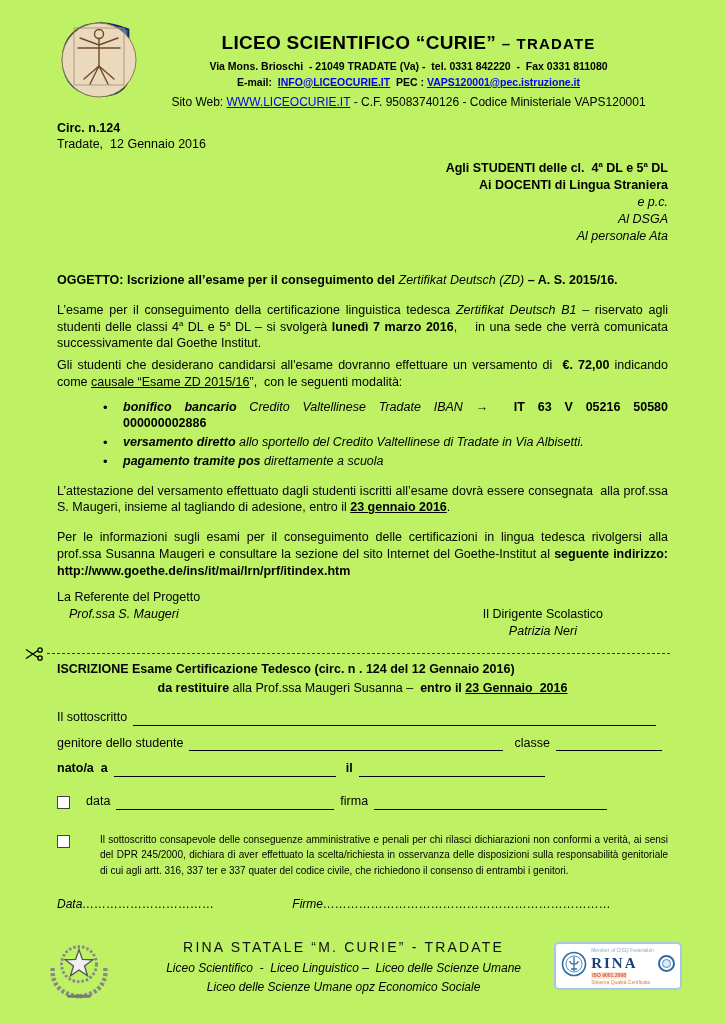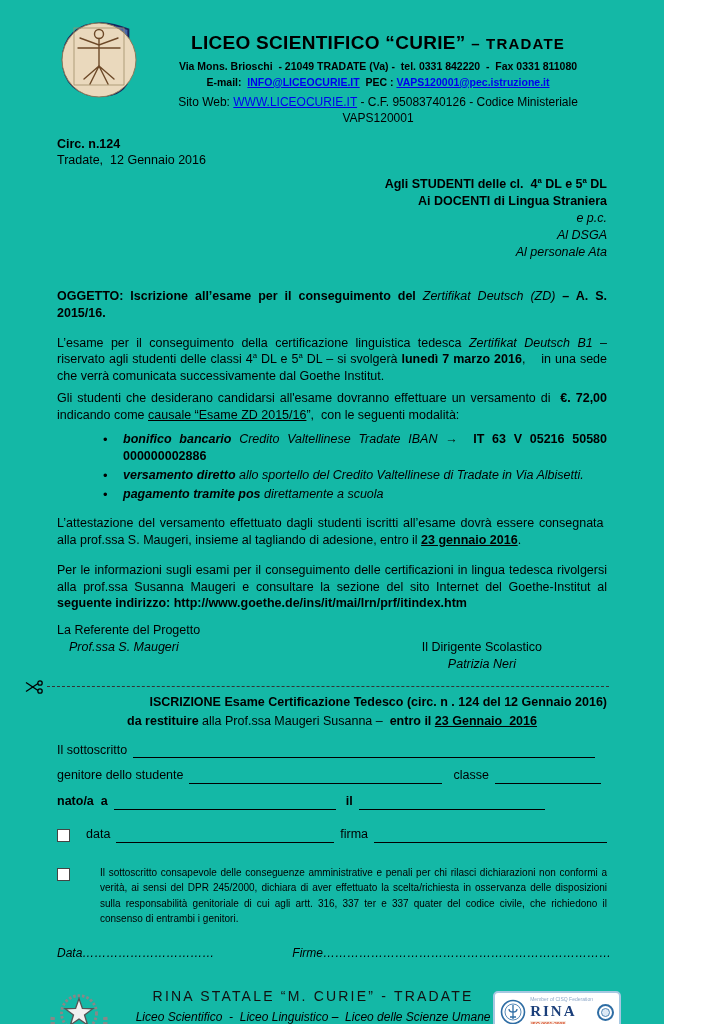--- a/index.html
+++ b/index.html
@@ -1,18 +1,18 @@
 <!DOCTYPE html>
 <html><head>
 <meta charset="utf-8">
 <style>
   html,body{margin:0;padding:0;background:#fff;}
   .page{
-    width:664px;height:1024px;box-sizing:border-box;overflow:hidden;
-    background:#14b8a6;color:#000;position:relative;
+    width:725px;height:1024px;box-sizing:border-box;overflow:hidden;
+    background:#bef264;color:#000;position:relative;
     font-family:"Liberation Sans",sans-serif;font-size:12.5px;line-height:1.34;
     padding:14px 57px 0 57px;
   }
   
   .s-b{font-weight:700}
   .s-i{font-style:italic}
   .s-u{text-decoration:underline}
   .s-sup{font-size:0.62em;vertical-align:super;line-height:0}
 
   
@@ -42,21 +42,21 @@
   .sig-row{display:flex;margin-top:10px;}
   .sig-left{line-height:1.36;}
   .sig-left .name{font-style:italic;padding-left:12px;}
   .sig-right{margin-left:auto;margin-right:65px;text-align:center;margin-top:17px;line-height:1.36;}
   .sig-right .name{font-style:italic;}
 
   .cutline{position:relative;height:15px;margin-top:5px;}
   .cutline .dashes{position:absolute;left:-10px;right:-2px;top:8px;border-top:1.6px dashed #333;}
   .cutline .scissors{position:absolute;left:-32px;top:2px;}
 
-  .cut-title{text-align:right;font-weight:700;margin-top:1px;}
+  .cut-title{text-align:left;font-weight:700;margin-top:1px;}
   .cut-sub{text-align:center;margin-top:2px;}
 
   .form{margin-top:12px;}
   .frow{display:flex;align-items:flex-end;margin-top:9px;}
   .frow .lbl{white-space:pre;}
   .blank{border-bottom:1.1px solid #000;height:14px;display:inline-block;margin-left:6px;}
   .fill{flex:1;margin-right:12px;}
   .w-classe{width:106px;margin-right:6px;}
   .w-nato{width:222px;margin-right:10px;}
   .w-il{width:186px;}

